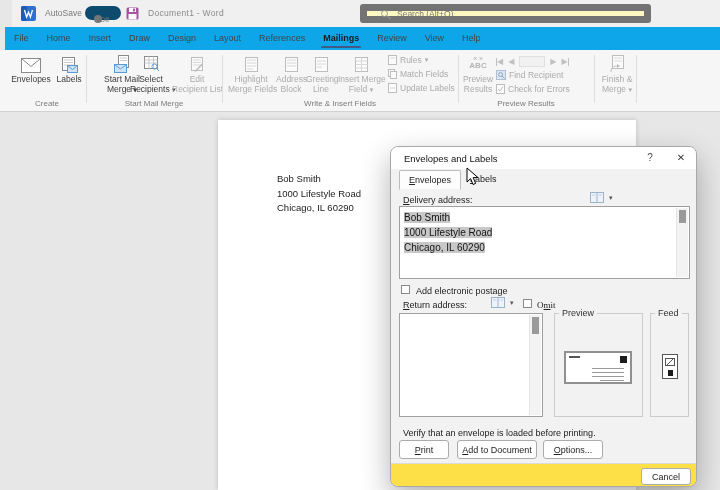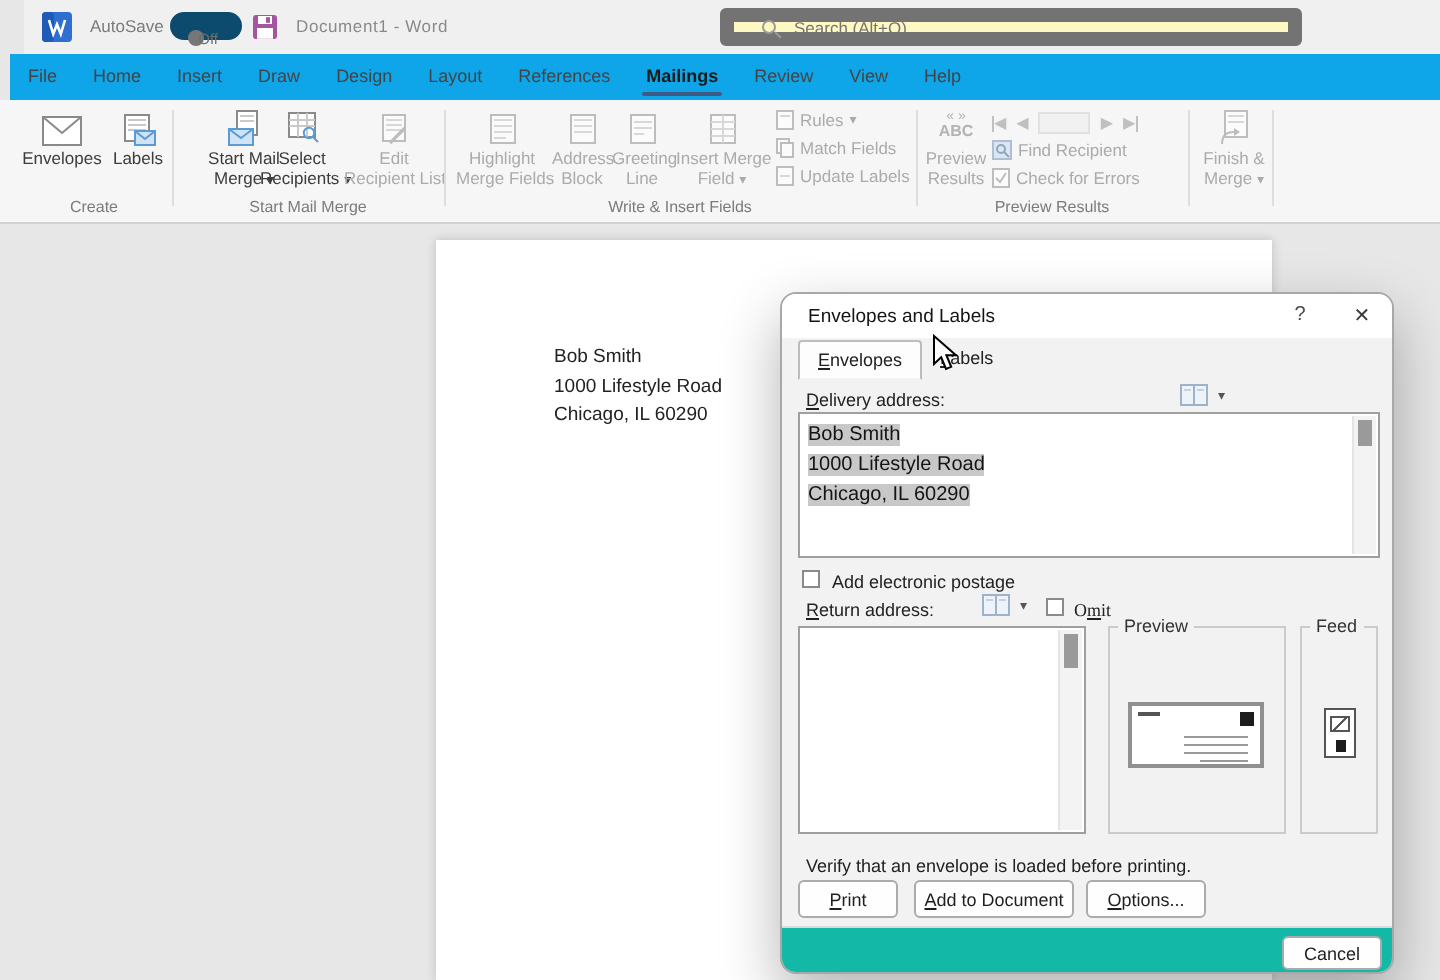--- a/index.html
+++ b/index.html
@@ -92,21 +92,21 @@
   .env-ret { position:absolute; left:3px; top:3px; width:11px; height:2px; background:#555; }
   .env-line { position:absolute; right:6px; height:1px; background:#9a9a9a; width:32px; }
   .feed-icon { position:absolute; left:11px; top:40px; width:16px; height:25px; border:1px solid #555; background:#fff; }
   .feed-env { position:absolute; left:2px; top:3px; width:10px; height:8px; border:1px solid #555; }
   .feed-env::after { content:""; position:absolute; left:0; top:0; width:100%; height:100%;
                      background:linear-gradient(135deg, transparent 45%, #555 45%, #555 55%, transparent 55%); }
   .feed-nub { position:absolute; left:5px; top:15px; width:5px; height:6px; background:#1c1c1c; }
   .dbtn { position:absolute; height:19px; background:#fefefe; border:1px solid #ababab; border-radius:3px;
           font-size:9px; color:#1f1f1f; display:flex; align-items:center; justify-content:center;
           white-space:nowrap; cursor:default; }
-  .dfooter { position:absolute; left:0; top:316px; width:100%; height:25px; background:#14b8a6;
+  .dfooter { position:absolute; left:0; top:316px; width:100%; height:25px; background:#fde047;
              border-top:1px solid #dadada; }
   .cursor { position:absolute; left:466px; top:167px; z-index:50; }
 </style>
 </head>
 <body>
 
 <div class="screen">
 
   <div class="titlebar">
     <svg class="word-icon" width="15" height="15" viewBox="0 0 15 15">

